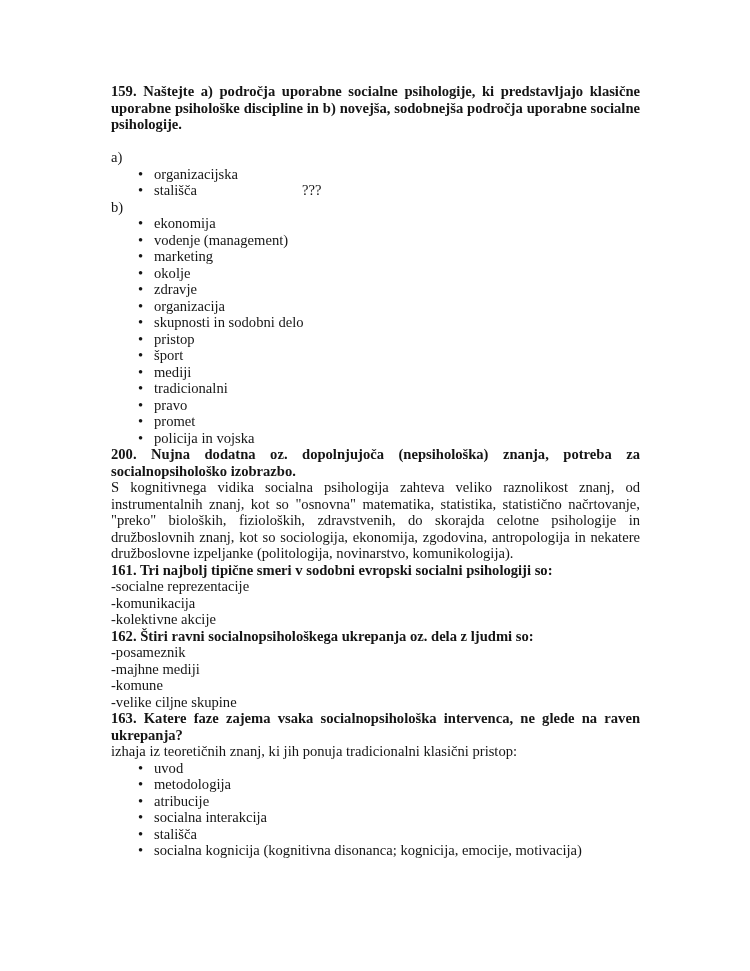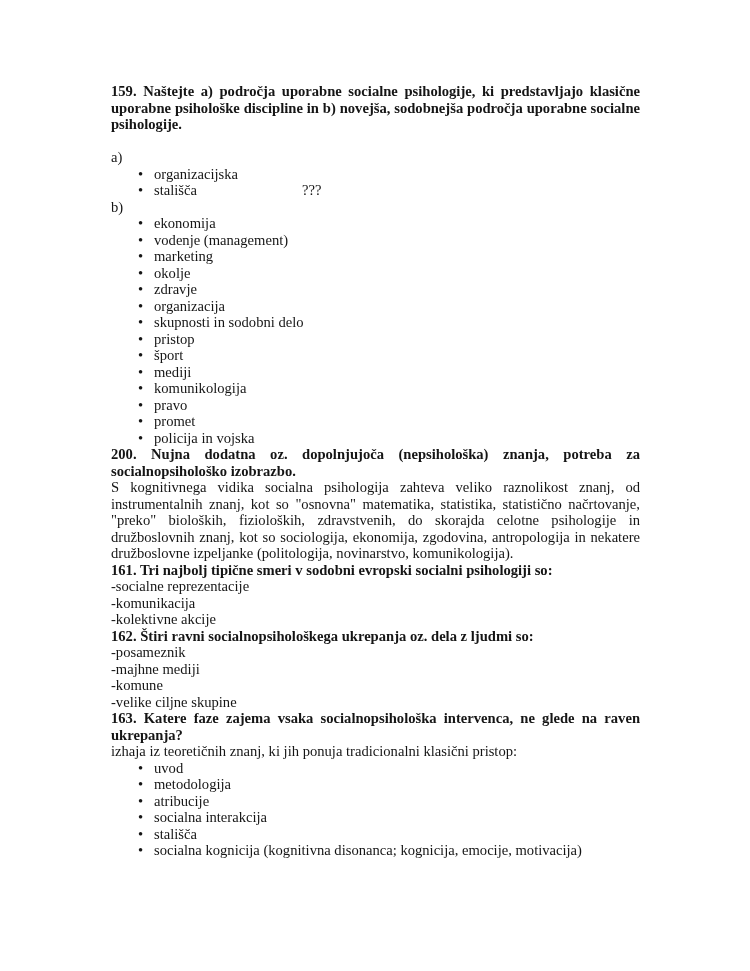--- a/index.html
+++ b/index.html
@@ -76,21 +76,21 @@
       <li><span>ekonomija</span></li>
       <li><span>vodenje (management)</span></li>
       <li><span>marketing</span></li>
       <li><span>okolje</span></li>
       <li><span>zdravje</span></li>
       <li><span>organizacija</span></li>
       <li><span>skupnosti in sodobni delo</span></li>
       <li><span>pristop</span></li>
       <li><span>šport</span></li>
       <li><span>mediji</span></li>
-      <li><span>komunikologija</span></li>
+      <li><span>tradicionalni</span></li>
       <li><span>pravo</span></li>
       <li><span>promet</span></li>
       <li><span>policija in vojska</span></li>
     </ul>
 
     <p class="h j">200. Nujna dodatna oz. dopolnjujoča (nepsihološka) znanja, potreba za socialnopsihološko izobrazbo.</p>
     <p class="j">S kognitivnega vidika socialna psihologija zahteva veliko raznolikost znanj, od instrumentalnih znanj, kot so "osnovna" matematika, statistika, statistično načrtovanje, "preko" bioloških, fizioloških, zdravstvenih, do skorajda celotne psihologije in družboslovnih znanj, kot so sociologija, ekonomija, zgodovina, antropologija in nekatere družboslovne izpeljanke (politologija, novinarstvo, komunikologija).</p>
 
     <p class="h">161. Tri najbolj tipične smeri v sodobni evropski socialni psihologiji so:</p>
     <p>-socialne reprezentacije</p>

